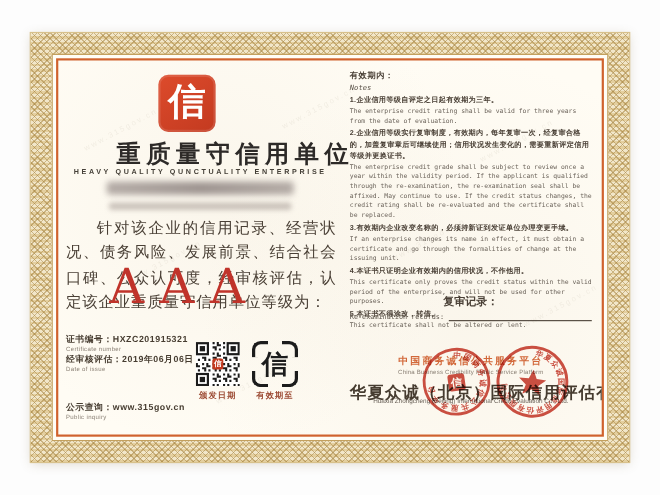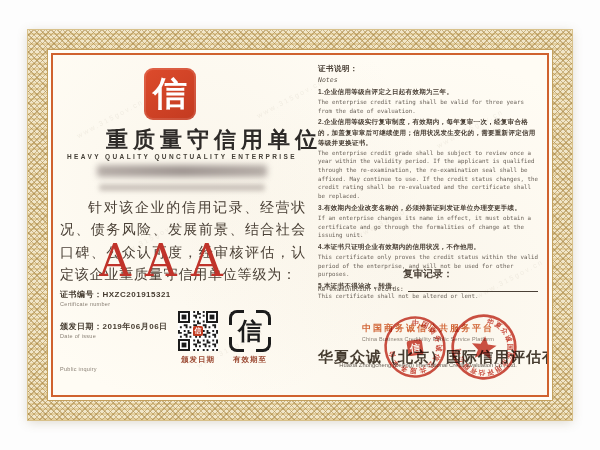--- a/index.html
+++ b/index.html
@@ -110,29 +110,30 @@
           <div class="logo">
             <span>信</span>
           </div>
           <div class="title">重质量守信用单位</div>
           <div class="subtitle">HEAVY QUALITY QUNCTUALITY ENTERPRISE</div>
           <div class="redact1"></div>
           <div class="redact2"></div>
           <div class="statement">针对该企业的信用记录、经营状况、债务风险、发展前景、结合社会口碑、公众认可度，经审核评估，认定该企业重质量守信用单位等级为：</div>
           <div class="grade">AAA</div>
 
-          <div class="field" style="top:234px;">
+          <div class="field" style="top:248px;">
             <div class="cn"><span>证书编号：</span><span>HXZC201915321</span></div>
             <div class="en">Certificate number</div>
           </div>
           <div class="field" style="top:266px;">
-            <div class="cn"><span>颁发日期：</span><span>2019年06月06日</span></div>
+            <div class="cn"><span>经审核评估：</span><span>2019年06月06日</span></div>
             <div class="en">Date of issue</div>
           </div>
           <div class="field" style="top:310px;">
+            <div class="cn"><span>公示查询：</span><span>www.315gov.cn</span></div>
             <div class="en">Public inquiry</div>
           </div>
 
           <div class="qr">
             <svg viewBox="0 0 100 100" xmlns="http://www.w3.org/2000/svg">
               <path id="qr-rand" fill="#1c1c1c" d="M38.10,0.00h4.76v4.76h-4.76zM47.62,0.00h4.76v4.76h-4.76zM61.90,0.00h4.76v4.76h-4.76zM47.62,4.76h4.76v4.76h-4.76zM52.38,4.76h4.76v4.76h-4.76zM38.10,9.52h4.76v4.76h-4.76zM42.86,9.52h4.76v4.76h-4.76zM61.90,9.52h4.76v4.76h-4.76zM42.86,14.29h4.76v4.76h-4.76zM52.38,14.29h4.76v4.76h-4.76zM38.10,23.81h4.76v4.76h-4.76zM47.62,23.81h4.76v4.76h-4.76zM61.90,23.81h4.76v4.76h-4.76zM47.62,28.57h4.76v4.76h-4.76zM52.38,28.57h4.76v4.76h-4.76zM14.29,33.33h4.76v4.76h-4.76zM19.05,33.33h4.76v4.76h-4.76zM38.10,33.33h4.76v4.76h-4.76zM42.86,33.33h4.76v4.76h-4.76zM61.90,33.33h4.76v4.76h-4.76zM66.67,33.33h4.76v4.76h-4.76zM85.71,33.33h4.76v4.76h-4.76zM90.48,33.33h4.76v4.76h-4.76zM4.76,38.10h4.76v4.76h-4.76zM19.05,38.10h4.76v4.76h-4.76zM28.57,38.10h4.76v4.76h-4.76zM42.86,38.10h4.76v4.76h-4.76zM52.38,38.10h4.76v4.76h-4.76zM66.67,38.10h4.76v4.76h-4.76zM76.19,38.10h4.76v4.76h-4.76zM90.48,38.10h4.76v4.76h-4.76zM0.00,47.62h4.76v4.76h-4.76zM14.29,47.62h4.76v4.76h-4.76zM23.81,47.62h4.76v4.76h-4.76zM38.10,47.62h4.76v4.76h-4.76zM47.62,47.62h4.76v4.76h-4.76zM61.90,47.62h4.76v4.76h-4.76zM71.43,47.62h4.76v4.76h-4.76zM85.71,47.62h4.76v4.76h-4.76zM95.24,47.62h4.76v4.76h-4.76zM0.00,52.38h4.76v4.76h-4.76zM4.76,52.38h4.76v4.76h-4.76zM23.81,52.38h4.76v4.76h-4.76zM28.57,52.38h4.76v4.76h-4.76zM47.62,52.38h4.76v4.76h-4.76zM52.38,52.38h4.76v4.76h-4.76zM71.43,52.38h4.76v4.76h-4.76zM76.19,52.38h4.76v4.76h-4.76zM95.24,52.38h4.76v4.76h-4.76zM14.29,57.14h4.76v4.76h-4.76zM19.05,57.14h4.76v4.76h-4.76zM38.10,57.14h4.76v4.76h-4.76zM42.86,57.14h4.76v4.76h-4.76zM61.90,57.14h4.76v4.76h-4.76zM66.67,57.14h4.76v4.76h-4.76zM85.71,57.14h4.76v4.76h-4.76zM90.48,57.14h4.76v4.76h-4.76zM4.76,61.90h4.76v4.76h-4.76zM19.05,61.90h4.76v4.76h-4.76zM28.57,61.90h4.76v4.76h-4.76zM42.86,61.90h4.76v4.76h-4.76zM52.38,61.90h4.76v4.76h-4.76zM66.67,61.90h4.76v4.76h-4.76zM76.19,61.90h4.76v4.76h-4.76zM90.48,61.90h4.76v4.76h-4.76zM38.10,71.43h4.76v4.76h-4.76zM47.62,71.43h4.76v4.76h-4.76zM61.90,71.43h4.76v4.76h-4.76zM71.43,71.43h4.76v4.76h-4.76zM85.71,71.43h4.76v4.76h-4.76zM95.24,71.43h4.76v4.76h-4.76zM47.62,76.19h4.76v4.76h-4.76zM52.38,76.19h4.76v4.76h-4.76zM71.43,76.19h4.76v4.76h-4.76zM76.19,76.19h4.76v4.76h-4.76zM95.24,76.19h4.76v4.76h-4.76zM38.10,80.95h4.76v4.76h-4.76zM42.86,80.95h4.76v4.76h-4.76zM61.90,80.95h4.76v4.76h-4.76zM66.67,80.95h4.76v4.76h-4.76zM85.71,80.95h4.76v4.76h-4.76zM90.48,80.95h4.76v4.76h-4.76zM42.86,85.71h4.76v4.76h-4.76zM52.38,85.71h4.76v4.76h-4.76zM66.67,85.71h4.76v4.76h-4.76zM76.19,85.71h4.76v4.76h-4.76zM90.48,85.71h4.76v4.76h-4.76zM38.10,95.24h4.76v4.76h-4.76zM47.62,95.24h4.76v4.76h-4.76zM61.90,95.24h4.76v4.76h-4.76zM71.43,95.24h4.76v4.76h-4.76zM85.71,95.24h4.76v4.76h-4.76zM95.24,95.24h4.76v4.76h-4.76z"></path>
               <g fill="#1c1c1c">
                 <rect x="0" y="0" width="30" height="30"></rect>
                   <rect x="70" y="0" width="30" height="30"></rect>
                   <rect x="0" y="70" width="30" height="30"></rect>
@@ -157,21 +158,21 @@
                 <i class="tl"></i>
                 <i class="tr"></i>
                 <i class="bl"></i>
                 <i class="br"></i>
               </div>
             <div class="glyph">信</div>
           </div>
           <div class="code-label" style="left:173px;top:300px;">有效期至</div>
 
           <div class="notes">
-            <div class="h-zh">证书说明：</div>
+            <div class="h-zh">有效期内：</div>
             <div class="h-en">Notes</div>
             <div class="note-zh">1.企业信用等级自评定之日起有效期为三年。</div>
             <div class="note-en">The enterprise credit rating shall be valid for three years from the date of evaluation.</div>
             <div class="note-zh">2.企业信用等级实行复审制度，有效期内，每年复审一次，经复审合格的，加盖复审章后可继续使用；信用状况发生变化的，需要重新评定信用等级并更换证书。</div>
             <div class="note-en">The enterprise credit grade shall be subject to review once a year within the validity period. If the applicant is qualified through the re-examination, the re-examination seal shall be affixed. May continue to use. If the credit status changes, the credit rating shall be re-evaluated and the certificate shall be replaced.</div>
             <div class="note-zh">3.有效期内企业改变名称的，必须持新证到发证单位办理变更手续。</div>
             <div class="note-en">If an enterprise changes its name in effect, it must obtain a certificate and go through the formalities of change at the issuing unit.</div>
             <div class="note-zh">4.本证书只证明企业有效期内的信用状况，不作他用。</div>
             <div class="note-en">This certificate only proves the credit status within the valid period of the enterprise, and will not be used for other purposes.</div>
             <div class="note-zh">5.本证书不得涂改，转借。</div>

